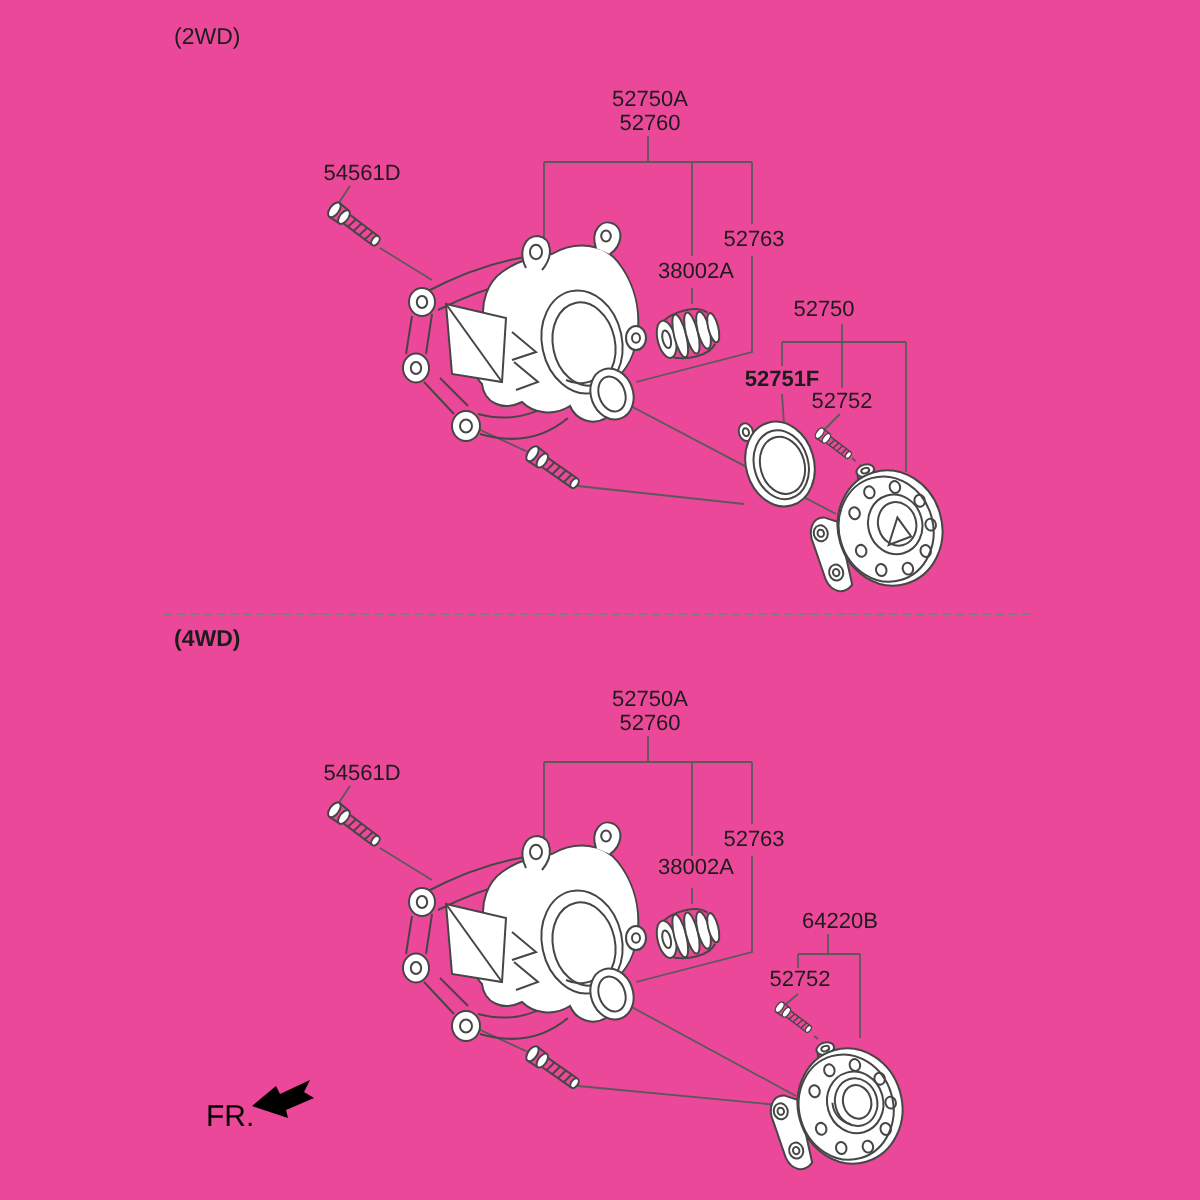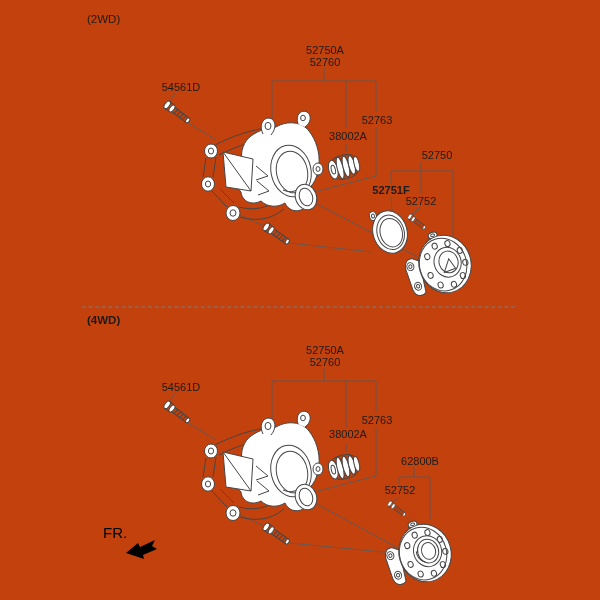--- a/index.html
+++ b/index.html
@@ -1,16 +1,16 @@
 <!DOCTYPE html>
 <html><head>
 <meta charset="utf-8">
 <style>
   html,body{margin:0;padding:0;background:#fff;}
-  #stage{position:relative;width:600px;height:600px;background:#c2410c;overflow:hidden;
+  #stage{position:relative;width:600px;height:600px;background:#ec4899;overflow:hidden;
          font-family:"Liberation Sans", sans-serif;}
   svg{position:absolute;left:0;top:0;}
   .lbl{position:absolute;font-size:11px;color:#1c1c1c;white-space:nowrap;line-height:11px;}
   .lbl.center{transform:translateX(-50%);}
   .variant{font-size:11.5px;}
   .fr{font-size:15px;color:#000;}
   .stroke{fill:none;stroke:#464646;stroke-width:1;}
   .strokew{fill:#ffffff;stroke:#464646;stroke-width:1;}
   .leader{fill:none;stroke:#5a5a5a;stroke-width:0.9;}
   .dash{stroke-dasharray:2.5,2.5;}
@@ -170,27 +170,27 @@
 
     <path d="M126,553 L138,543 L140,547 L155,540 L152,546 L157,549 L143,555 L144,559 Z" fill="#000000"></path>
   </svg>
 
   <span class="lbl variant" style="left:87px;top:14px;">(2WD)</span>
   <span class="lbl center" style="left:325px;top:45px;">52750A</span>
   <span class="lbl center" style="left:325px;top:57px;">52760</span>
   <span class="lbl center" style="left:181px;top:82px;">54561D</span>
   <span class="lbl center" style="left:377px;top:115px;">52763</span>
   <span class="lbl center" style="left:348px;top:131px;">38002A</span>
-  <span class="lbl center" style="left:437px;top:150px;">52750</span>
+  <span class="lbl center" style="left:412px;top:150px;">52750</span>
   <span class="lbl center" style="left:391px;top:185px;font-weight:bold;">52751F</span>
   <span class="lbl center" style="left:421px;top:196px;">52752</span>
 
   <span class="lbl variant" style="left:87px;top:315px;font-weight:bold;">(4WD)</span>
   <span class="lbl center" style="left:325px;top:345px;">52750A</span>
   <span class="lbl center" style="left:325px;top:357px;">52760</span>
   <span class="lbl center" style="left:181px;top:382px;">54561D</span>
   <span class="lbl center" style="left:377px;top:415px;">52763</span>
   <span class="lbl center" style="left:348px;top:429px;">38002A</span>
-  <span class="lbl center" style="left:420px;top:456px;">62800B</span>
+  <span class="lbl center" style="left:420px;top:456px;">64220B</span>
   <span class="lbl center" style="left:400px;top:485px;">52752</span>
 
-  <span class="lbl fr" style="left:103px;top:527px;">FR.</span>
+  <span class="lbl fr" style="left:103px;top:553px;">FR.</span>
 </div>
 
 </body></html>

